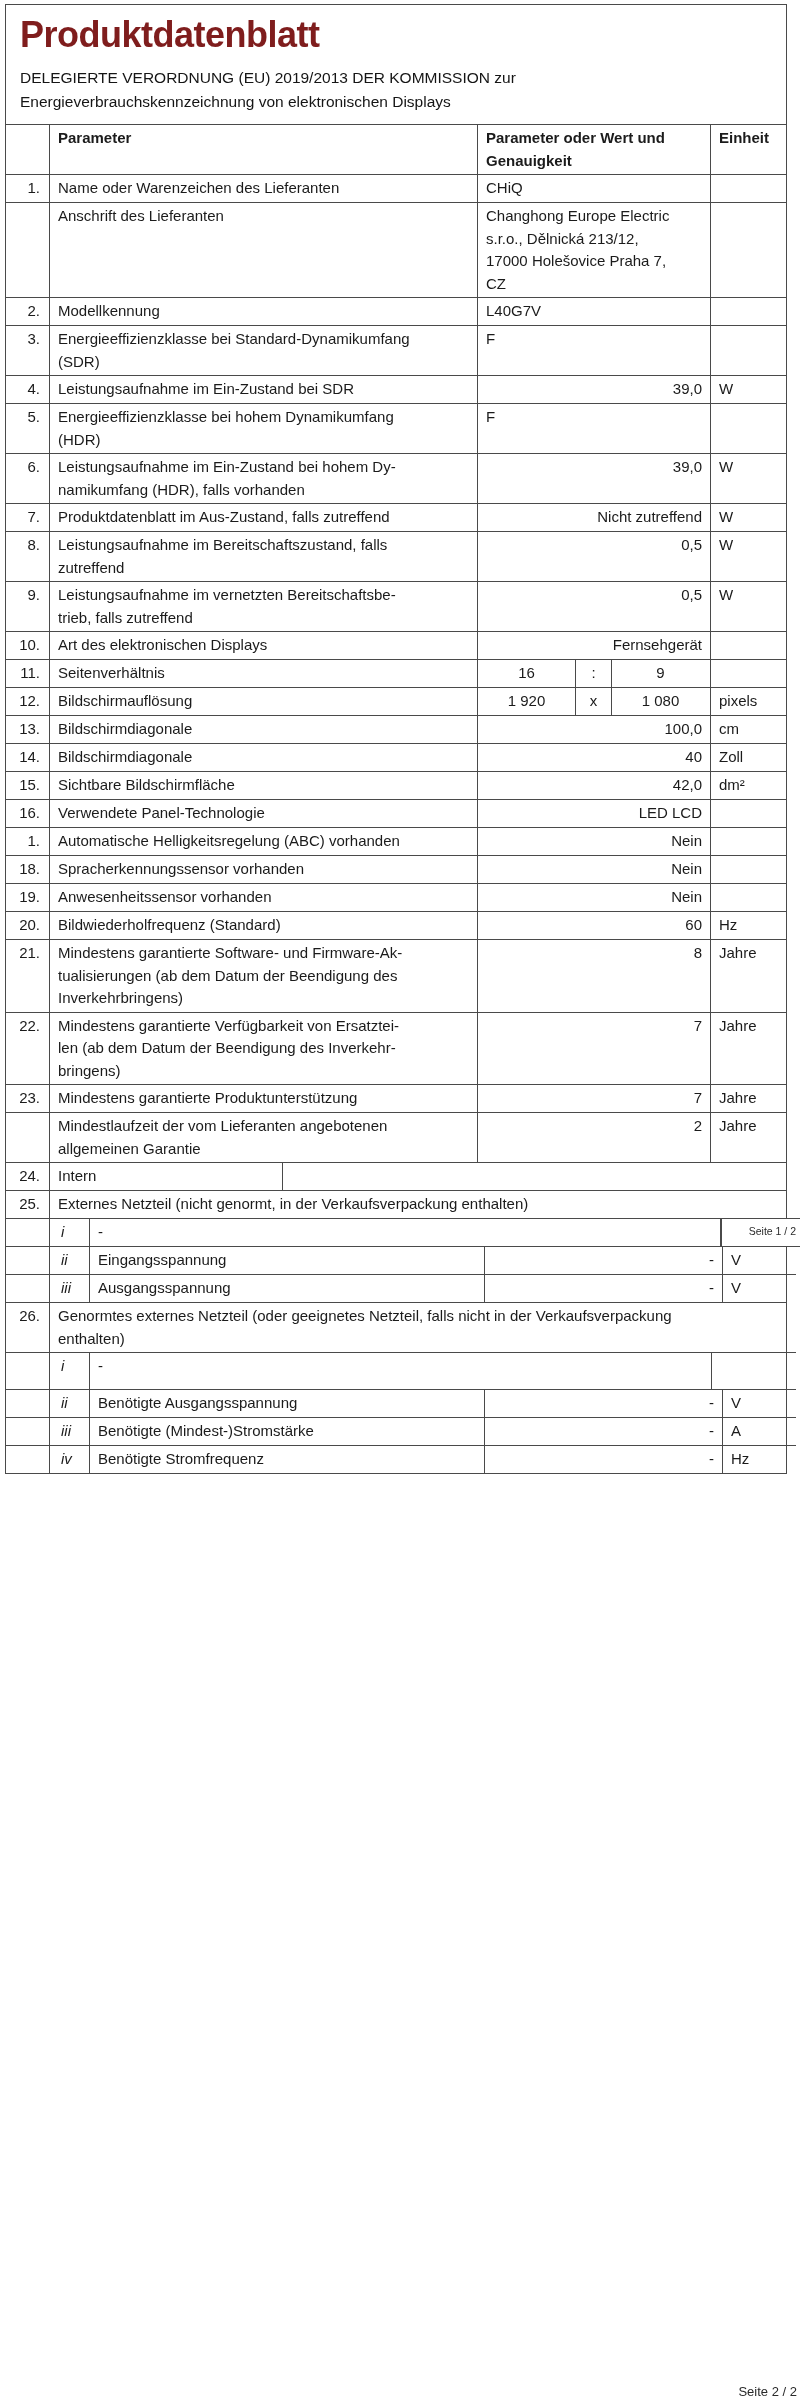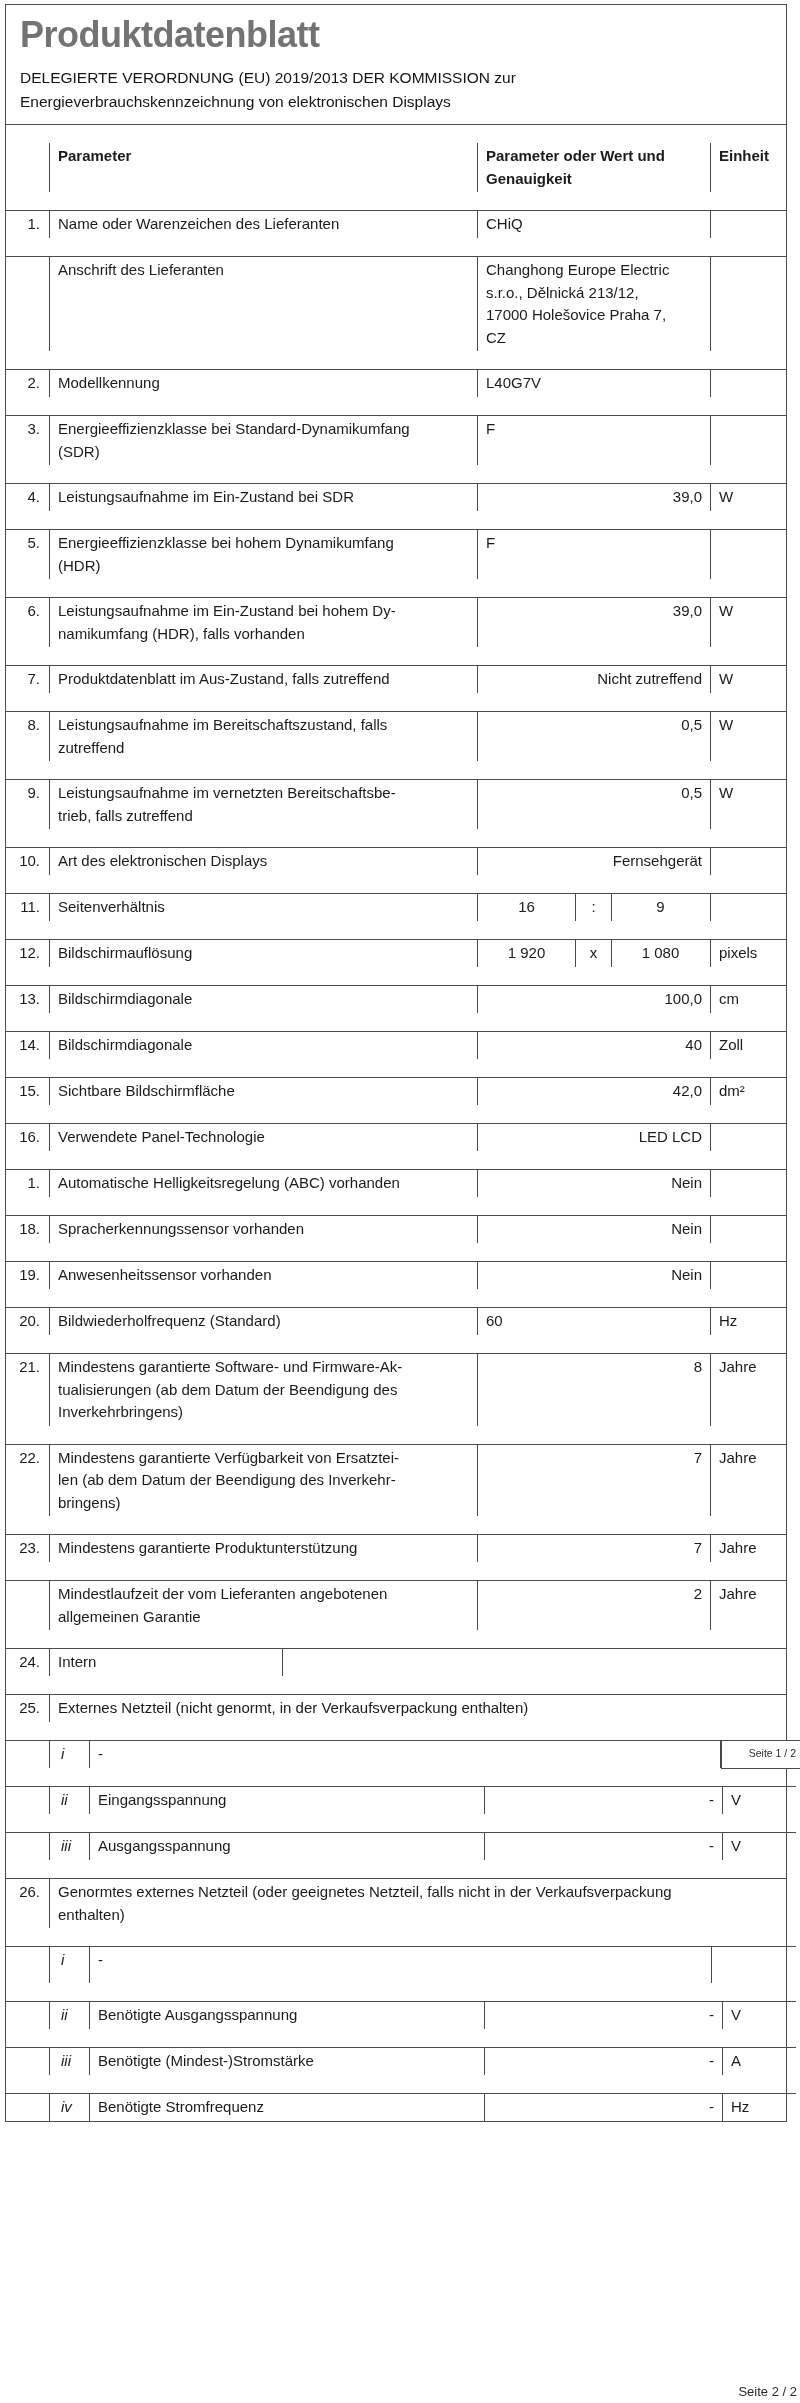--- a/index.html
+++ b/index.html
@@ -11,21 +11,21 @@
   .frame{
     position:absolute;left:5px;top:4px;width:782px;
     border:1px solid #4a4a4a;background:#fff;box-sizing:border-box;
   }
   .title-block{padding:8px 14px 10px 14px;}
   .doc-title{font-size:36px;font-weight:800;letter-spacing:-0.5px;line-height:1.2;}
   .doc-subtitle{font-size:15.5px;line-height:1.55;margin-top:10px;white-space:pre-line;color:#151515;}
 
   
   .tbl{border-top:1px solid #4a4a4a;font-size:15px;}
-  .trow{display:flex;align-items:stretch;min-height:27px;margin-top:18px;}
+  .trow{display:flex;align-items:stretch;min-height:27px;}
   .trow + .trow{border-top:1px solid #4a4a4a;}
   .cell{box-sizing:border-box;padding:2px 8px;white-space:pre-line;line-height:1.5;}
   .hdr{font-weight:bold;}
   .c-num{flex:0 0 44px;text-align:right;padding-right:9px;border-right:1px solid #4a4a4a;}
   .c-param{flex:0 0 428px;border-right:1px solid #4a4a4a;}
   .c-value{flex:0 0 233px;border-right:1px solid #4a4a4a;}
   .c-unit{flex:1 1 auto;}
   .c-span{flex:1 1 auto;}
   
   .c-value.split{display:flex;padding:0;}
@@ -46,21 +46,21 @@
   .footer-2{position:absolute;top:2384px;right:3px;font-size:13px;color:#2a2a2a;}
 </style>
 </head>
 <body>
 
 <div id="page">
 
   <div class="frame">
 
     <div class="title-block">
-      <div class="doc-title" style="color: #737373;">Produktdatenblatt</div>
+      <div class="doc-title" style="color: #7f1d1d;">Produktdatenblatt</div>
       <div class="doc-subtitle">DELEGIERTE VERORDNUNG (EU) 2019/2013 DER KOMMISSION zur
 Energieverbrauchskennzeichnung von elektronischen Displays</div>
     </div>
 
     <div class="tbl">
       <div class="trow">
         <div class="cell c-num hdr"></div>
         <div class="cell c-param hdr">Parameter</div>
         <div class="cell c-value hdr">Parameter oder Wert und
 Genauigkeit</div>
@@ -191,21 +191,21 @@
         </div>
         <div class="trow simple">
           <div class="cell c-num">19.</div>
           <div class="cell c-param">Anwesenheitssensor vorhanden</div>
           <div class="cell c-value" style="text-align: right;">Nein</div>
           <div class="cell c-unit"></div>
         </div>
         <div class="trow simple">
           <div class="cell c-num">20.</div>
           <div class="cell c-param">Bildwiederholfrequenz (Standard)</div>
-          <div class="cell c-value" style="">60</div>
+          <div class="cell c-value" style="text-align: right;">60</div>
           <div class="cell c-unit">Hz</div>
         </div>
         <div class="trow simple">
           <div class="cell c-num">21.</div>
           <div class="cell c-param">Mindestens garantierte Software- und Firmware-Ak-
 tualisierungen (ab dem Datum der Beendigung des
 Inverkehrbringens)</div>
           <div class="cell c-value" style="text-align: right;">8</div>
           <div class="cell c-unit">Jahre</div>
         </div>

